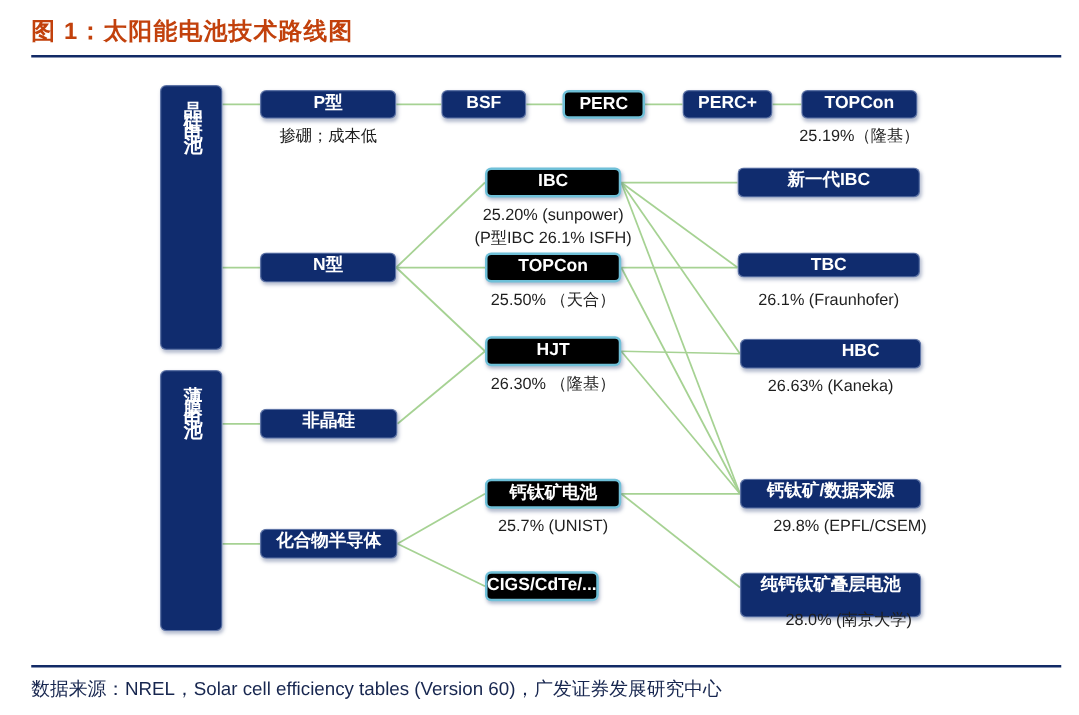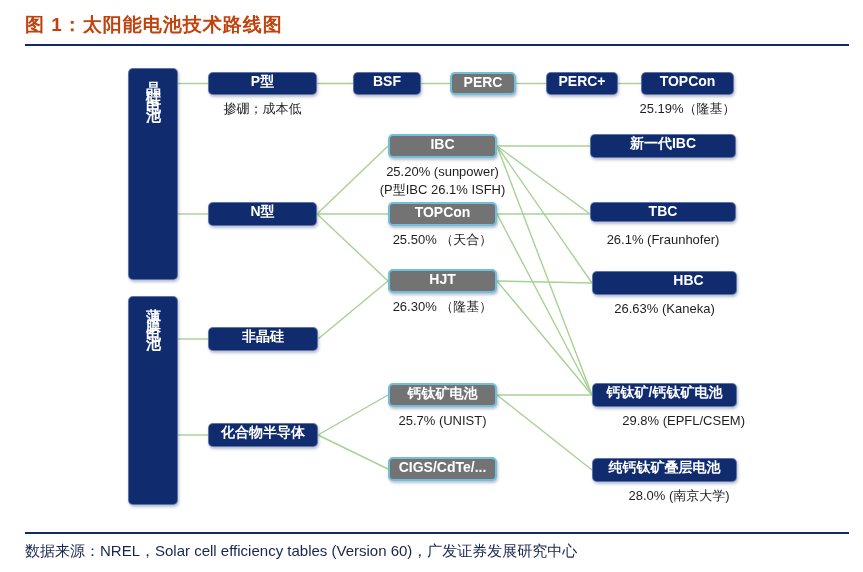--- a/index.html
+++ b/index.html
@@ -10,21 +10,21 @@
   .rule{position:absolute;left:25px;width:824px;height:2px;background:#122a66;}
   .rule.top{top:44px;}
   .rule.bottom{top:532px;}
   .source-note{position:absolute;left:25px;top:542px;font-size:15px;color:#17264f;}
   .diagram{position:absolute;left:0;top:0;width:863px;height:572px;}
   #edges{position:absolute;left:0;top:0;z-index:1;}
   .node{position:absolute;z-index:2;border-radius:5px;display:flex;align-items:flex-start;
         justify-content:center;color:#ffffff;font-weight:bold;font-size:14px;
         box-sizing:border-box;box-shadow:1px 2px 3px rgba(50,70,120,.35);}
   .node.dark{background:#102c6e;border:1px solid rgba(190,205,235,.45);}
-  .node.light{background:#737373;border:2px solid #6fc0d8;}
+  .node.light{background:#000000;border:2px solid #6fc0d8;}
   .node.vertical span{writing-mode:vertical-rl;letter-spacing:9px;font-size:15px;}
   .note{position:absolute;z-index:2;width:220px;text-align:center;font-size:13px;
         color:#1e1e1e;white-space:pre-line;line-height:1.4;}
 </style>
 </head>
 <body>
 
 <div class="page">
   <div class="fig-title">图 1：太阳能电池技术路线图</div>
   <div class="rule top"></div>
@@ -110,28 +110,28 @@
       <div class="node dark" style="left: 208px; top: 327px; width: 110px; height: 24px;">
         <span>非晶硅</span>
       </div>
       <div class="node dark" style="left: 208px; top: 423px; width: 110px; height: 24px;">
         <span>化合物半导体</span>
       </div>
       <div class="node light" style="left: 388px; top: 383px; width: 109px; height: 24px;">
         <span>钙钛矿电池</span>
       </div>
       <div class="note" style="left: 332.5px; top: 412px;">25.7% (UNIST)</div>
-      <div class="node light" style="left: 388px; top: 457px; width: 109px; height: 24px;">
+      <div class="node light" style="left: 388px; top: 457px; width: 91px; height: 24px;">
         <span>CIGS/CdTe/...</span>
       </div>
       <div class="node dark" style="left: 592px; top: 383px; width: 145px; height: 24px;">
-        <span>钙钛矿/钙钛矿电池</span>
+        <span>钙钛矿/数据来源</span>
       </div>
-      <div class="note" style="left: 525px; top: 412px; text-align: right;">29.8% (EPFL/CSEM)</div>
-      <div class="node dark" style="left: 592px; top: 458px; width: 145px; height: 24px;">
+      <div class="note" style="left: 570px; top: 412px;">29.8% (EPFL/CSEM)</div>
+      <div class="node dark" style="left: 592px; top: 458px; width: 145px; height: 36px;">
         <span>纯钙钛矿叠层电池</span>
       </div>
       <div class="note" style="left: 569px; top: 487px;">28.0% (南京大学)</div>
     </div>
 
   <div class="rule bottom"></div>
   <div class="source-note">数据来源：NREL，Solar cell efficiency tables (Version 60)，广发证券发展研究中心</div>
 </div>
 
 </body></html>

